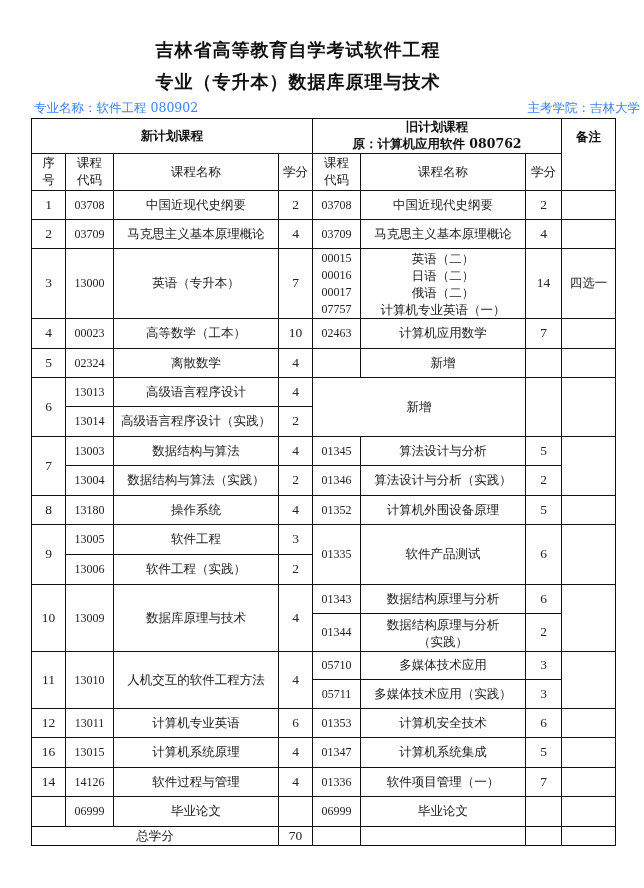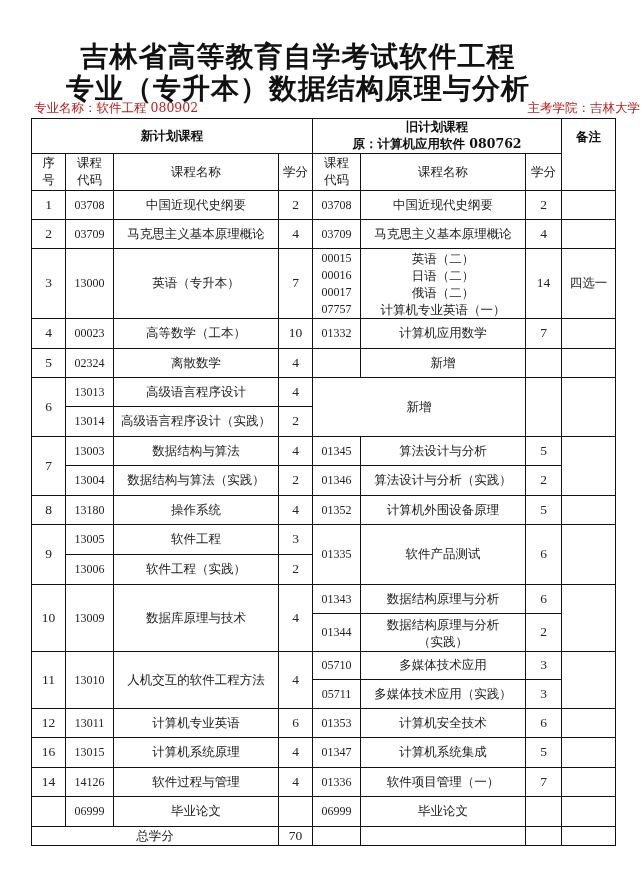--- a/index.html
+++ b/index.html
@@ -1,38 +1,38 @@
 <!DOCTYPE html>
 <html><head>
 <meta charset="utf-8">
 <style>
   html, body { margin:0; padding:0; background:#ffffff; }
   body { width:644px; height:888px; position:relative; overflow:hidden;
          font-family:"DejaVu Serif", "Liberation Serif", serif; color:#111; }
   .title { position:absolute; left:0; width:596px; text-align:center;
-           font-weight:bold; font-size:28px; letter-spacing:1px; }
+           font-weight:bold; font-size:18px; letter-spacing:1px; }
   .t1 { top:38px; }
   .t2 { top:70px; }
-  .meta { position:absolute; top:100px; font-size:12.5px; color:#b91c1c; }
+  .meta { position:absolute; top:100px; font-size:12.5px; color:#3b82f6; }
   .meta.left { left:34px; }
   .meta.right { right:4px; }
   table { position:absolute; left:31px; top:118px; border-collapse:collapse;
           table-layout:fixed; width:584px;padding-left:16px; }
   td { border:1.6px solid #111; text-align:center; vertical-align:middle;
        font-size:12.5px; padding:0; line-height:1.35; color:#222; }
   .hb { font-weight:bold; font-size:12.5px; color:#111; }
   .sub { height:29px; }
   .code { font-family:"Liberation Serif", serif; font-size:12px; }
   .num { font-family:"Liberation Serif", serif; font-size:13.5px; }
 </style>
 </head>
 <body>
 
 <div class="title t1">吉林省高等教育自学考试软件工程</div>
-<div class="title t2">专业（专升本）数据结构原理与分析</div>
+<div class="title t2">专业（专升本）数据库原理与技术</div>
 <div class="meta left">专业名称：软件工程 080902</div>
 <div class="meta right">主考学院：吉林大学</div>
 
 <table>
   <colgroup>
     <col style="width:34px">
       <col style="width:48px">
       <col style="width:165px">
       <col style="width:34px">
     <col style="width:48px">
@@ -106,21 +106,21 @@
     </td>
     <td class="num">14</td>
     <td>四选一</td>
   </tr>
 
   <tr style="height:30px">
     <td class="num">4</td>
     <td class="code">00023</td>
     <td>高等数学（工本）</td>
     <td class="num">10</td>
-    <td class="code">01332</td>
+    <td class="code">02463</td>
     <td>计算机应用数学</td>
     <td class="num">7</td>
     <td></td>
   </tr>
 
   <tr style="height:29px">
     <td class="num">5</td>
     <td class="code">02324</td>
     <td>离散数学</td>
     <td class="num">4</td>

